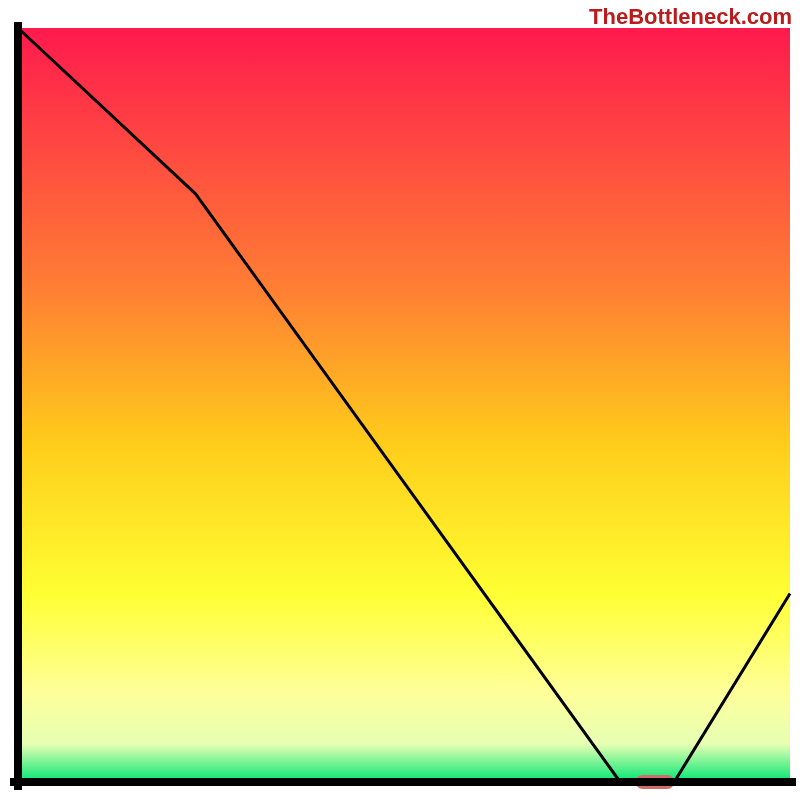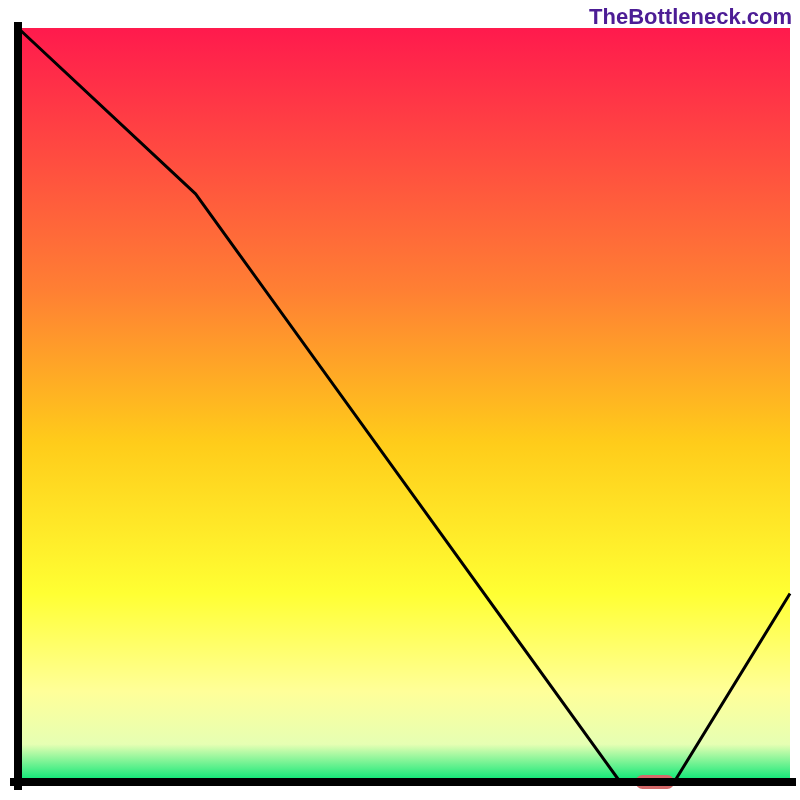--- a/index.html
+++ b/index.html
@@ -14,21 +14,21 @@
     position: relative;
     width: 800px;
     height: 800px;
   }
   .watermark {
     position: absolute;
     top: 4px;
     right: 8px;
     font-size: 22px;
     font-weight: bold;
-    color: #4c1d95;
+    color: #b91c1c;
     z-index: 10;
   }
   svg.chart {
     position: absolute;
     top: 0;
     left: 0;
   }
 </style>
 </head>
 <body>

